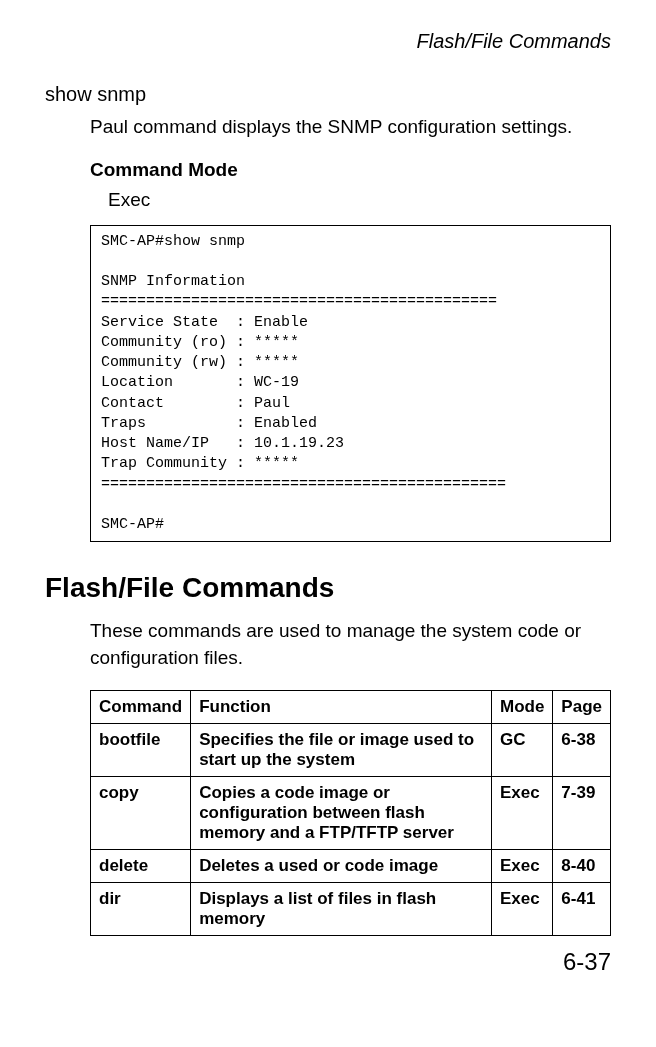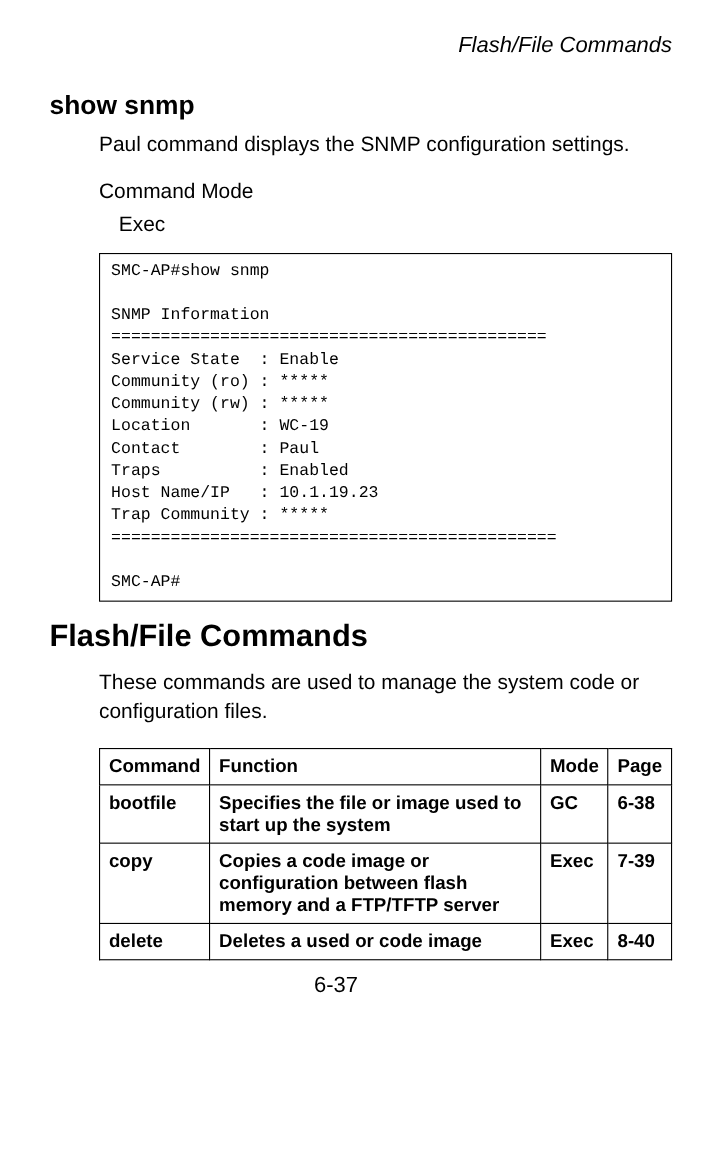--- a/index.html
+++ b/index.html
@@ -12,52 +12,52 @@
   .page {
     padding: 30px 45px 0 45px;
   }
   .running-head {
     font-style: italic;
     font-size:20px;
     text-align:right;
     margin-bottom:30px;
   }
   .cmd-title {
-    font-weight:bold;
-    font-size:24px;
+    font-weight:normal;
+    font-size:20px;
     margin-bottom:8px;
   }
   .indent {
     padding-left:45px;
   }
   .body-text {
     font-size:19px;
     line-height:1.4;
     margin-bottom:18px;
   }
   .subhead {
-    font-weight:normal;
+    font-weight:bold;
     font-size:19px;
     margin-top:6px;
     margin-bottom:8px;
   }
   .mode-value {
     font-size:19px;
     padding-left:18px;
     margin-bottom:14px;
   }
   .code-box {
     border:1px solid #000;
     font-family: "Courier New", Courier, monospace;
     font-size:15px;
     padding:6px 10px;
     white-space:pre;
     line-height:1.35;
     margin-top:4px;
-    margin-bottom:15px;
+    margin-bottom:30px;
   }
   .section-title {
     font-size:28px;
     font-weight:bold;
     margin-bottom:14px;
   }
   table.cmds {
     border-collapse:collapse;
     width:100%;
     margin-top:16px;
@@ -74,22 +74,22 @@
     font-weight:bold;
   }
   table.cmds td.page-col, table.cmds th.page-col {
     text-align:left;
     white-space:nowrap;
   }
   table.cmds td.mode-col, table.cmds th.mode-col {
     white-space:nowrap;
   }
   .page-number {
-    font-size:20px;
-    text-align:center;
+    font-size:24px;
+    text-align:right;
     padding: 12px 45px 0 0;
   }
 </style>
 </head>
 <body>
 
 <div class="page">
   <div class="running-head">Flash/File Commands</div>
 
   <div class="cmd-title">show snmp</div>
@@ -143,18 +143,24 @@
           <td>Copies a code image or configuration between flash memory and a FTP/TFTP server</td>
           <td class="mode-col">Exec</td>
           <td class="page-col">7-39</td>
         </tr>
         <tr>
           <td>delete</td>
           <td>Deletes a used or code image</td>
           <td class="mode-col">Exec</td>
           <td class="page-col">8-40</td>
         </tr>
+        <tr>
+          <td>dir</td>
+          <td>Displays a list of files in flash memory</td>
+          <td class="mode-col">Exec</td>
+          <td class="page-col">6-41</td>
+        </tr>
       </tbody>
     </table>
   </div>
 </div>
 
 <div class="page-number">6-37</div>
 
 </body></html>

